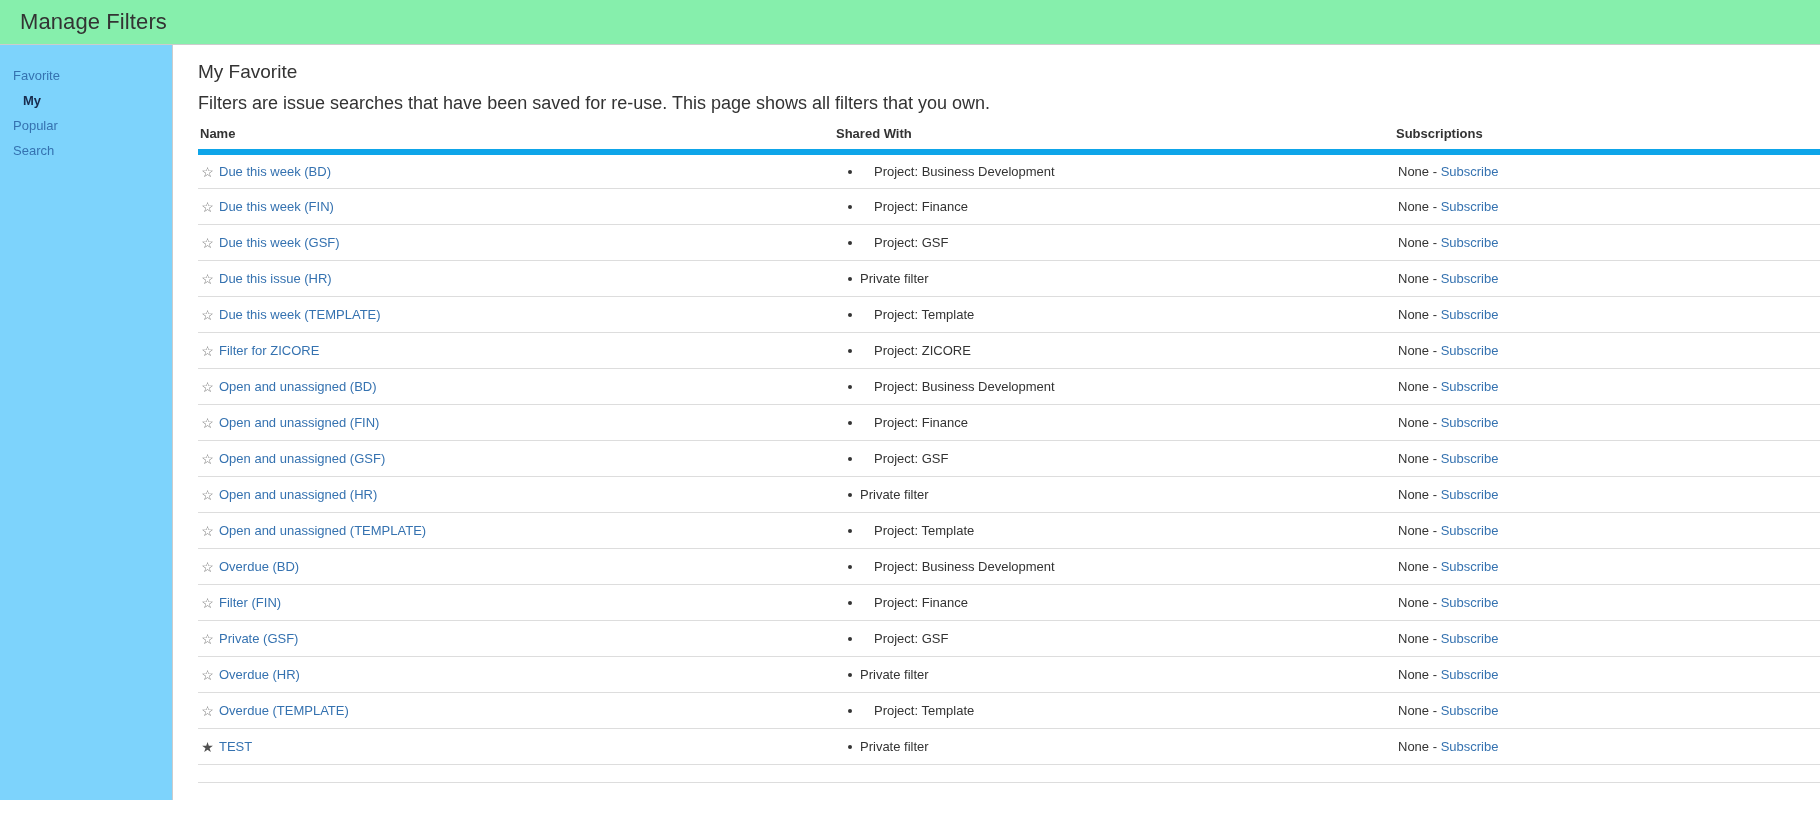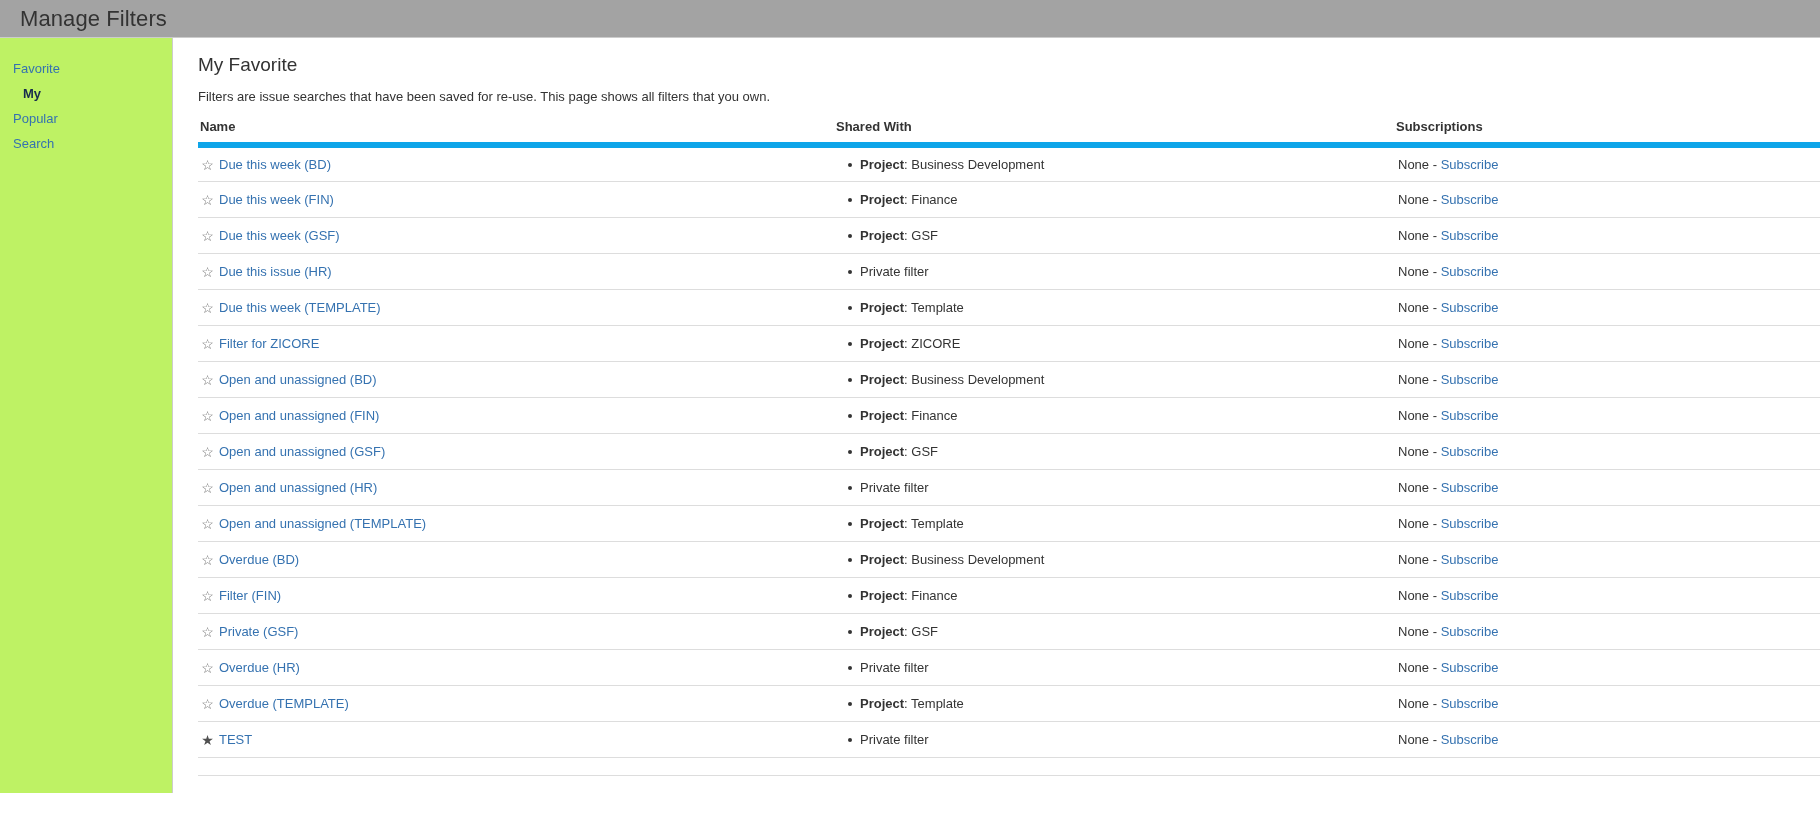--- a/index.html
+++ b/index.html
@@ -7,22 +7,22 @@
     margin: 0; padding: 0;
     width: 1820px; height: 820px;
     overflow: hidden;
     background: #ffffff;
     font-family: "Liberation Sans", sans-serif;
     color: #333333;
   }
 
   
   .page-header {
-    height: 38px;
-    background: #a3a3a3;
+    height: 45px;
+    background: #86efac;
     border-bottom: 1px solid #cccccc;
     display: flex;
     align-items: center;
     padding: 0 20px;
   }
   .page-header h1 {
     margin: 0;
     font-size: 22px;
     font-weight: 400;
     color: #333333;
@@ -36,21 +36,21 @@
     align-items: stretch;
   }
 
   
   .sidebar {
     width: 173px;
     flex: 0 0 173px;
     border-right: 1px solid #cccccc;
     padding: 18px 0 0 0;
     height: 755px;
-    background: #bef264;
+    background: #7dd3fc;
   }
   .sidebar-nav { list-style: none; margin: 0; padding: 0; }
   .sidebar-item {
     padding: 2px 0 2px 13px;
     font-size: 13px;
     line-height: 21px;
     color: #3572b0;
     cursor: pointer;
   }
   .sidebar-item.is-selected {
@@ -66,21 +66,21 @@
     min-width: 0;
   }
   .content h2 {
     margin: 0 0 12px 0;
     font-size: 19px;
     font-weight: 400;
     color: #333333;
   }
   .content-desc {
     margin: 0 0 14px 0;
-    font-size: 13px;
+    font-size: 18px;
     line-height: 17px;
     color: #333333;
   }
 
   
   .filters-table {
     width: 1770px;
     border-collapse: collapse;
     table-layout: fixed;
     font-size: 13px;
@@ -149,21 +149,21 @@
     color: #333333;
   }
   .shared-list li::before {
     content: "";
     position: absolute;
     left: 0; top: 7px;
     width: 4px; height: 4px;
     border-radius: 50%;
     background: #333333;
   }
-  .shared-type { font-weight: bold; }
+  .shared-type { font-weight: normal; margin-left: 14px; }
 
   
   .subs-cell { color: #333333; white-space: nowrap; }
   .subscribe-link {
     color: #3572b0;
     text-decoration: none;
     cursor: pointer;
   }
 
   

